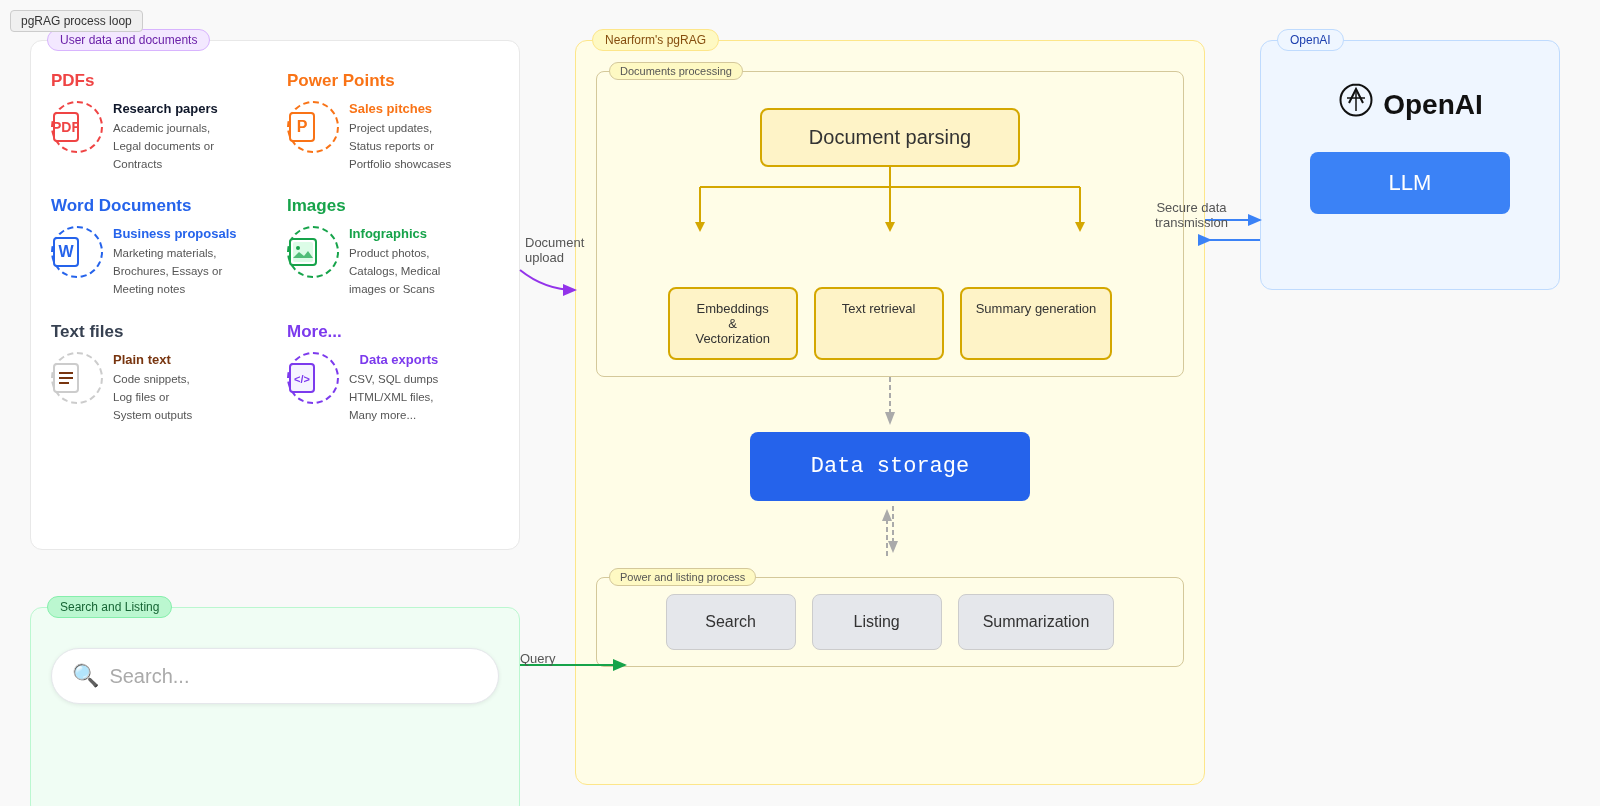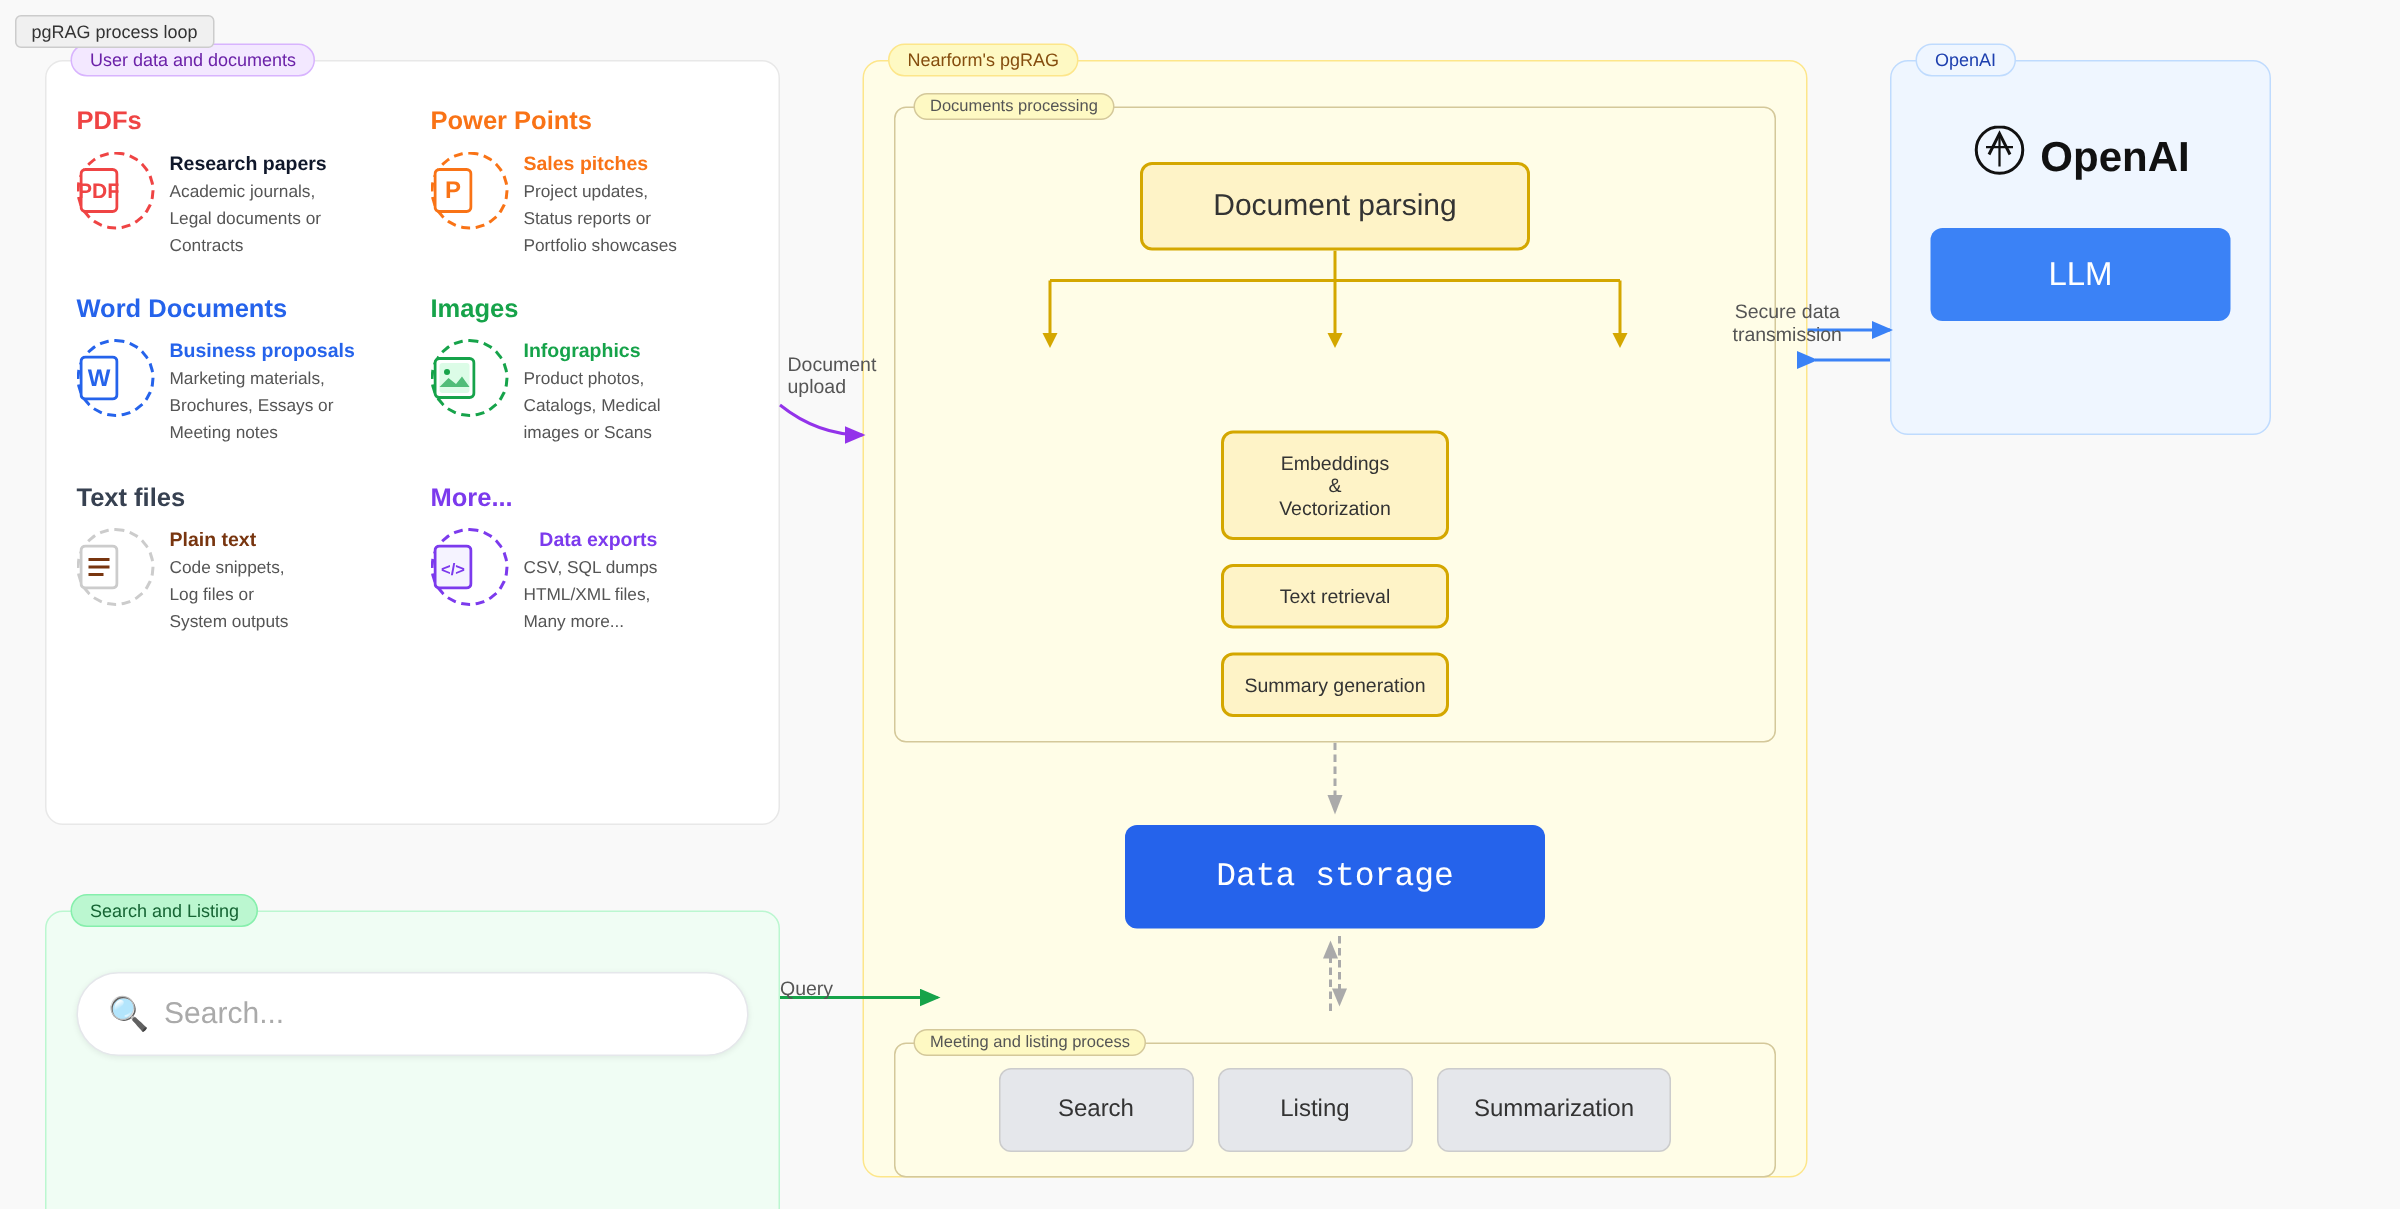--- a/index.html
+++ b/index.html
@@ -225,21 +225,20 @@
       color: #333;
       width: 260px;
       margin: 20px auto 0;
     }
 
     .processing-children {
       display: flex;
       justify-content: center;
       gap: 16px;
       margin-top: 40px;
-      flex-direction: column;
     }
 
     .processing-child-box {
       background: #fef3c7;
       border: 2px solid #d4a700;
       border-radius: 8px;
       padding: 12px 14px;
       text-align: center;
       font-size: 13px;
       color: #333;
@@ -298,21 +297,21 @@
       font-size: 16px;
       color: #333;
       min-width: 130px;
     }
 
     
     .openai-panel {
       position: absolute;
       top: 40px;
       left: 1260px;
-      width: 254px;
+      width: 300px;
       height: 250px;
       background: #eff6ff;
       border: 1.5px solid #bfdbfe;
       border-radius: 12px;
       padding: 20px;
       display: flex;
       flex-direction: column;
       align-items: center;
     }
 
@@ -575,21 +574,21 @@
 
         <line x1="33" y1="5" x2="33" y2="45" stroke="#aaa" stroke-width="2" stroke-dasharray="5,3"></line>
         <polygon points="28,40 38,40 33,52" fill="#aaa"></polygon>
 
         <line x1="27" y1="55" x2="27" y2="15" stroke="#aaa" stroke-width="2" stroke-dasharray="5,3"></line>
         <polygon points="22,20 32,20 27,8" fill="#aaa"></polygon>
       </svg>
     </div>
 
     <div class="search-listing-panel">
-      <div class="search-listing-label">Meeting and listing process</div>
+      <div class="search-listing-label">Power and listing process</div>
       <div class="search-listing-boxes">
         <div class="search-listing-box">Search</div>
         <div class="search-listing-box">Listing</div>
         <div class="search-listing-box">Summarization</div>
       </div>
     </div>
   </div>
 
   <div class="openai-panel">
     <div class="openai-panel-label">OpenAI</div>

